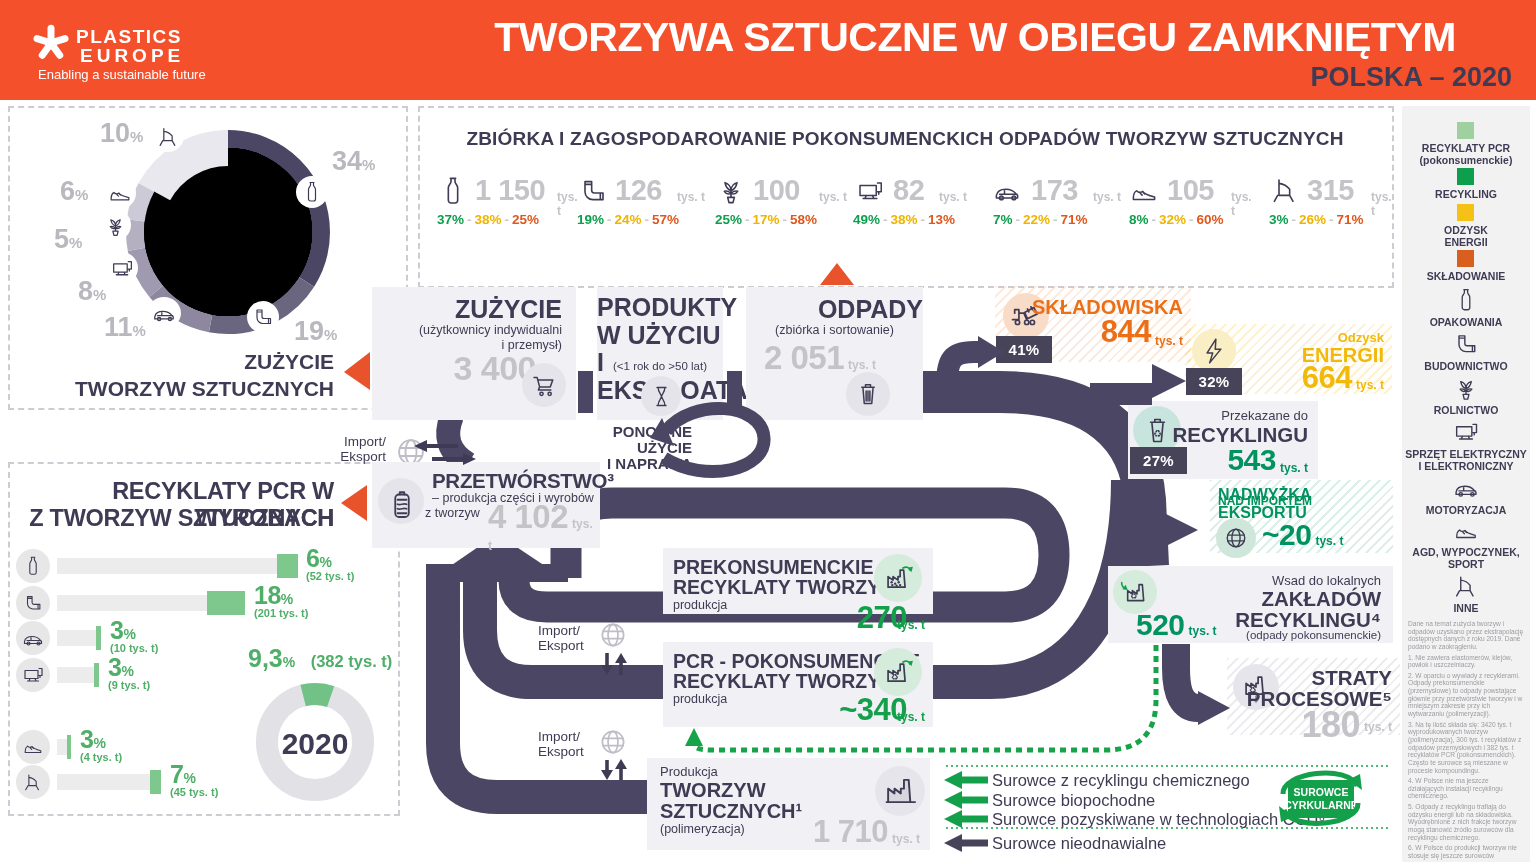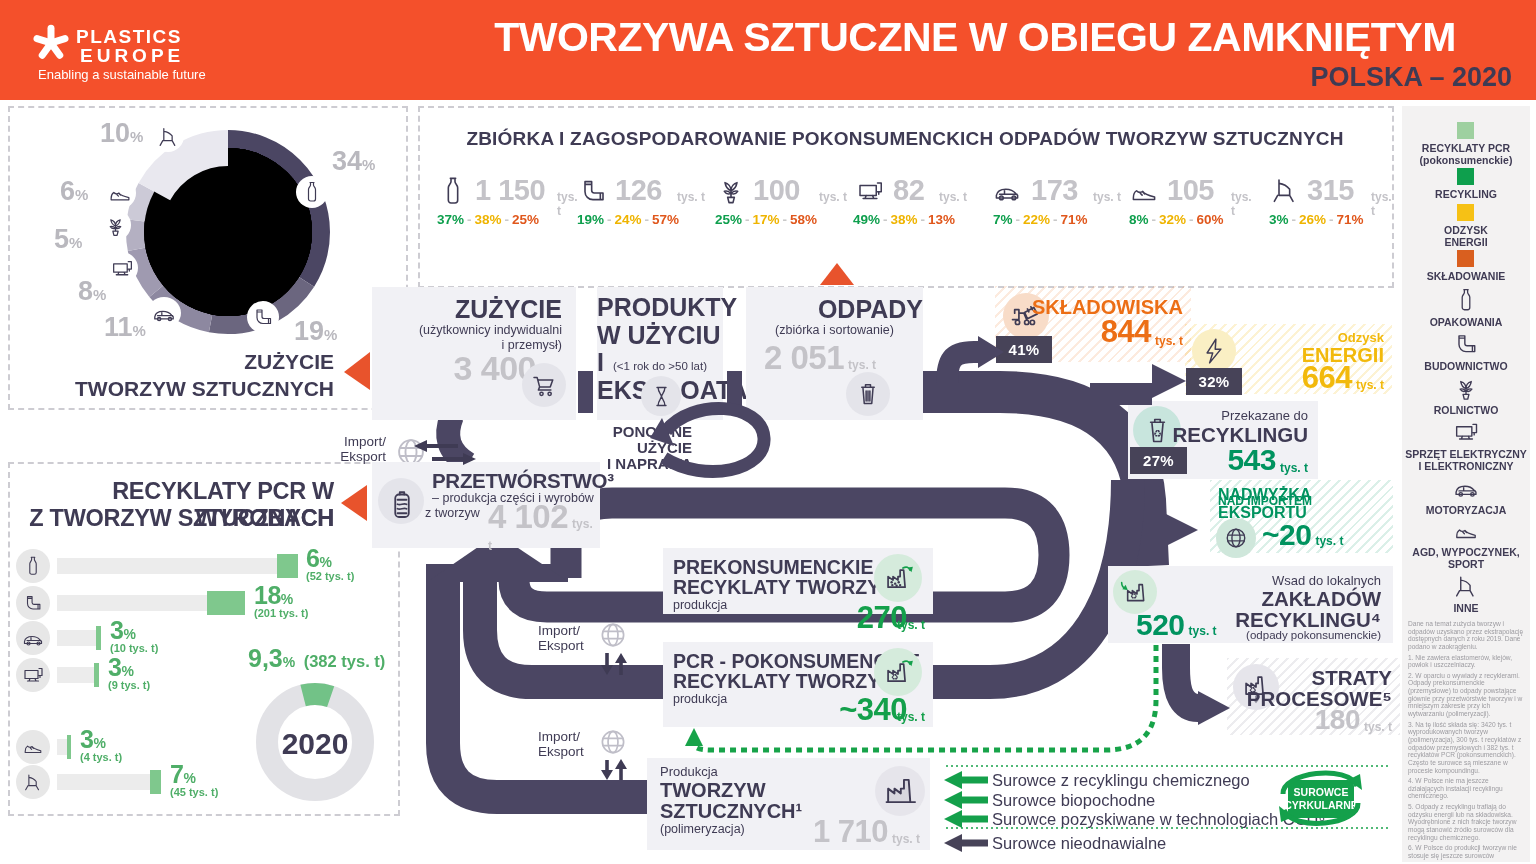--- a/index.html
+++ b/index.html
@@ -469,21 +469,21 @@
   </div>
 
   <div class="h-gy" style="left:1227px;top:658px;width:173px;height:77px">
     <div class="circ" style="left:6px;top:6px;width:46px;height:46px;background:#E6E5EB">
         <svg class="ic" width="34" height="34" viewBox="0 0 48 48">
           <use href="#i-fastr"></use>
         </svg>
       </div>
     <div class="abs b navy" style="right:8px;top:8px;font-size:20.5px">STRATY</div>
     <div class="abs b navy" style="right:8px;top:29px;font-size:20.5px">PROCESOWE⁵</div>
-    <div class="abs" style="right:40px;top:46px"><span class="bignum gray" style="font-size:28px">180</span></div>
+    <div class="abs" style="right:40px;top:46px"><span class="bignum gray" style="font-size:36px">180</span></div>
     <span class="abs unit gray" style="right:8px;top:62px">tys. t</span>
   </div>
 
   <div class="bx" style="left:663px;top:548px;width:270px;height:66px">
     <div class="abs b navy" style="left:10px;top:8px;font-size:19.5px">PREKONSUMENCKIE</div>
     <div class="abs b navy" style="left:10px;top:28px;font-size:19.5px">RECYKLATY TWORZYW²</div>
     <div class="abs navy" style="left:10px;top:50px;font-size:12.5px">produkcja</div>
     <div class="circ" style="left:211px;top:6px;width:48px;height:48px;background:#D5EBDC">
         <svg class="ic" width="34" height="34" viewBox="0 0 48 48">
           <use href="#i-chips"></use>
@@ -609,21 +609,21 @@
         </svg>
       </div>
     <div class="abs" style="left:57px;top:10px;width:103px;height:16px;background:#ECECEC"></div>
     <div class="abs" style="left:150px;top:6px;width:11px;height:24px;background:#7FC88D"></div>
     <div class="abs prow-pct" style="left:170px;top:-4px"><span>7</span><span style="font-size:14px">%</span></div>
     <div class="abs prow-sub" style="left:170px;top:22px">(45 tys. t)</div>
   </div>
 
   <div class="abs" style="left:248px;top:644px;color:#4FAE68;font-weight:700;white-space:nowrap">
     <span style="font-size:25px">9,3</span><span style="font-size:14px">%</span>
-    <span style="font-size:16.5px;margin-left:4px">(382 tys. t)</span>
+    <span style="font-size:16.5px;margin-left:11px">(382 tys. t)</span>
   </div>
   <svg class="abs" style="left:240px;top:668px" width="150" height="150" viewBox="0 0 150 150">
     <g transform="rotate(-90 75 74)">
       <circle cx="75" cy="74" r="48" fill="none" stroke="#E2E2E6" stroke-width="22"></circle>
       <circle cx="75" cy="74" r="48" fill="none" stroke="#72C287" stroke-width="22" pathLength="100" stroke-dasharray="9.3 90.7" stroke-dashoffset="4"></circle>
     </g>
   </svg>
   <div class="abs b navy" style="left:265px;top:727px;width:100px;text-align:center;font-size:30px">2020</div>
 
   <svg class="layer" width="1536" height="864" viewBox="0 0 1536 864" fill="none">

